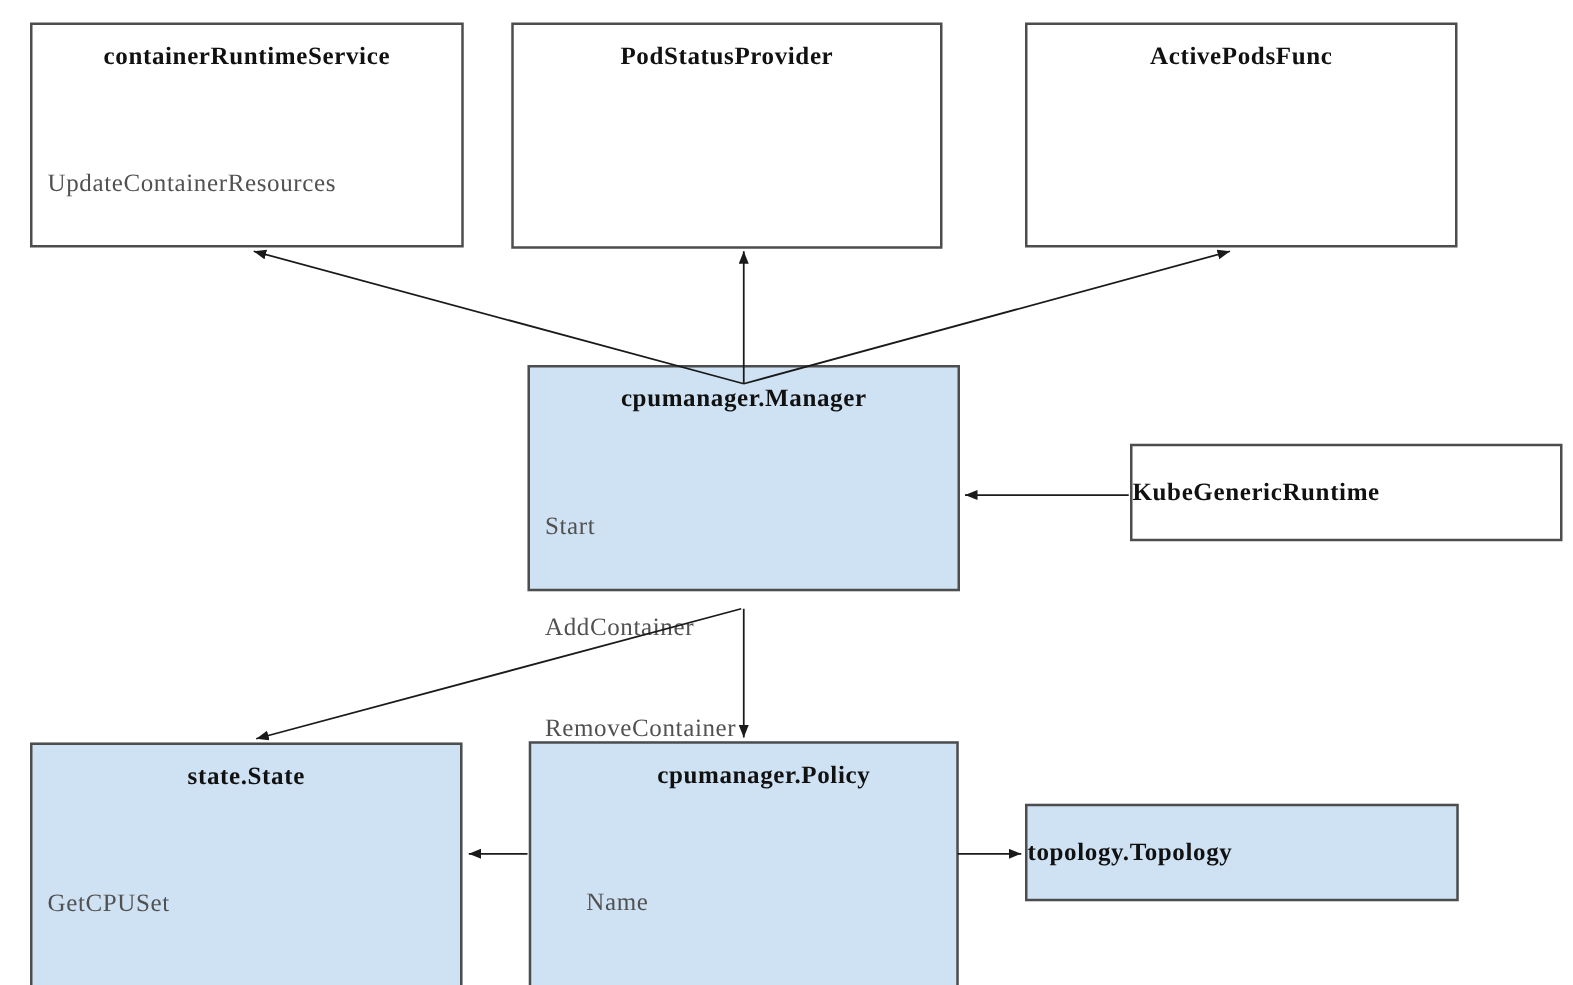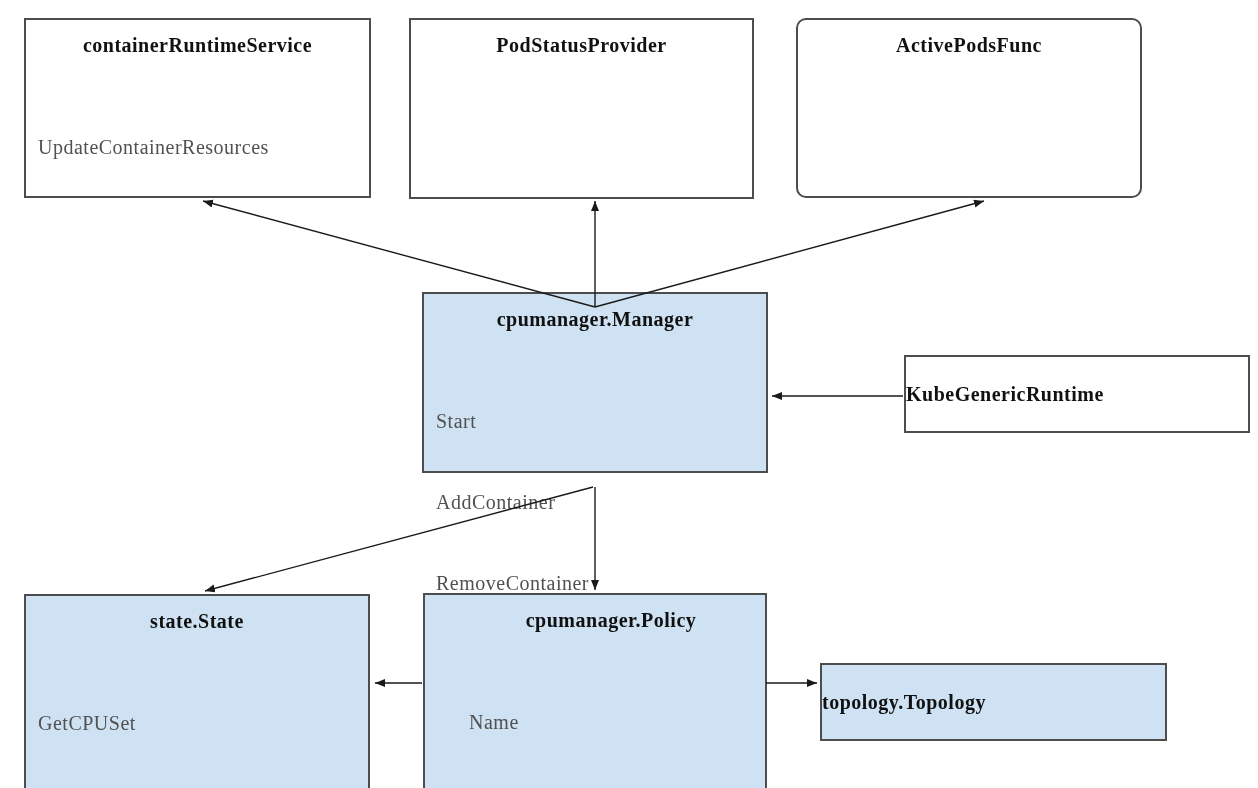--- a/index.html
+++ b/index.html
@@ -50,26 +50,26 @@
   svg.connectors {
     position: absolute;
     left: 0; top: 0;
     width: 1258px; height: 788px;
     pointer-events: none;
   }
 
   
   .pos-crs { left: 24px;  top: 18px;  width: 347px; height: 180px; }
   .pos-psp { left: 409px; top: 18px;  width: 345px; height: 181px; }
-  .pos-apf { left: 796px; top: 18px;  width: 346px; height: 180px; border-radius: 10px; }
+  .pos-apf { left: 820px; top: 18px;  width: 346px; height: 180px; }
   .pos-mgr { left: 422px; top: 292px; width: 346px; height: 181px; }
   .pos-kgr { left: 904px; top: 355px; width: 346px; height: 78px; }
   .pos-sst { left: 24px;  top: 594px; width: 346px; height: 226px; }
   .pos-pol { left: 423px; top: 593px; width: 344px; height: 217px; padding-left: 32px; }
-  .pos-top { left: 820px; top: 663px; width: 347px; height: 78px; }
+  .pos-top { left: 820px; top: 643px; width: 347px; height: 78px; }
 </style>
 </head>
 <body>
 
 <div class="canvas">
 
   <div class="box pos-crs">
     <div class="box-title">containerRuntimeService</div>
     <div class="box-methods">
       <div>UpdateContainerResources</div>

